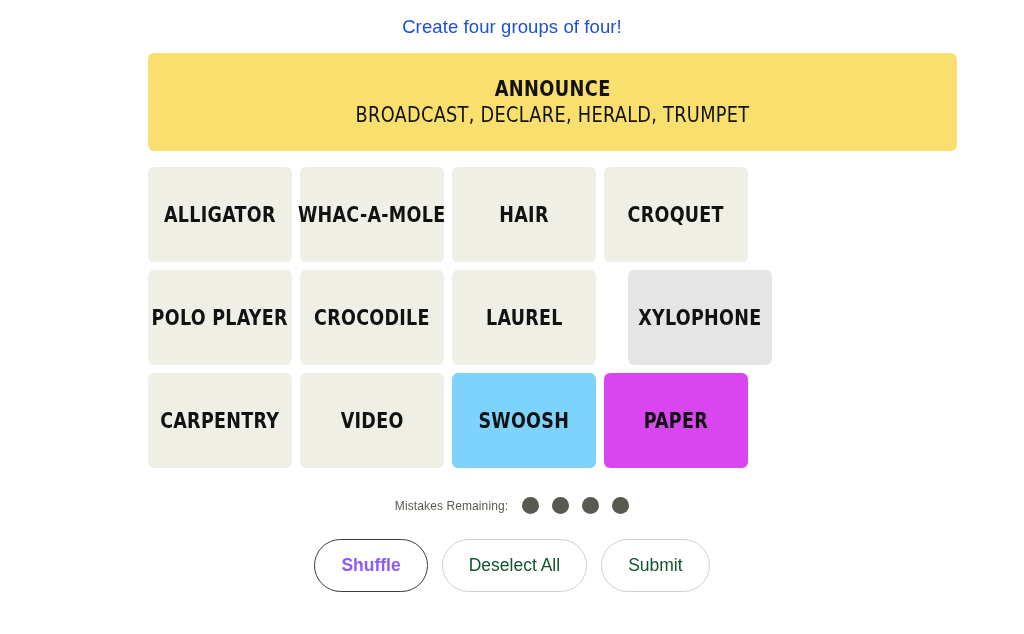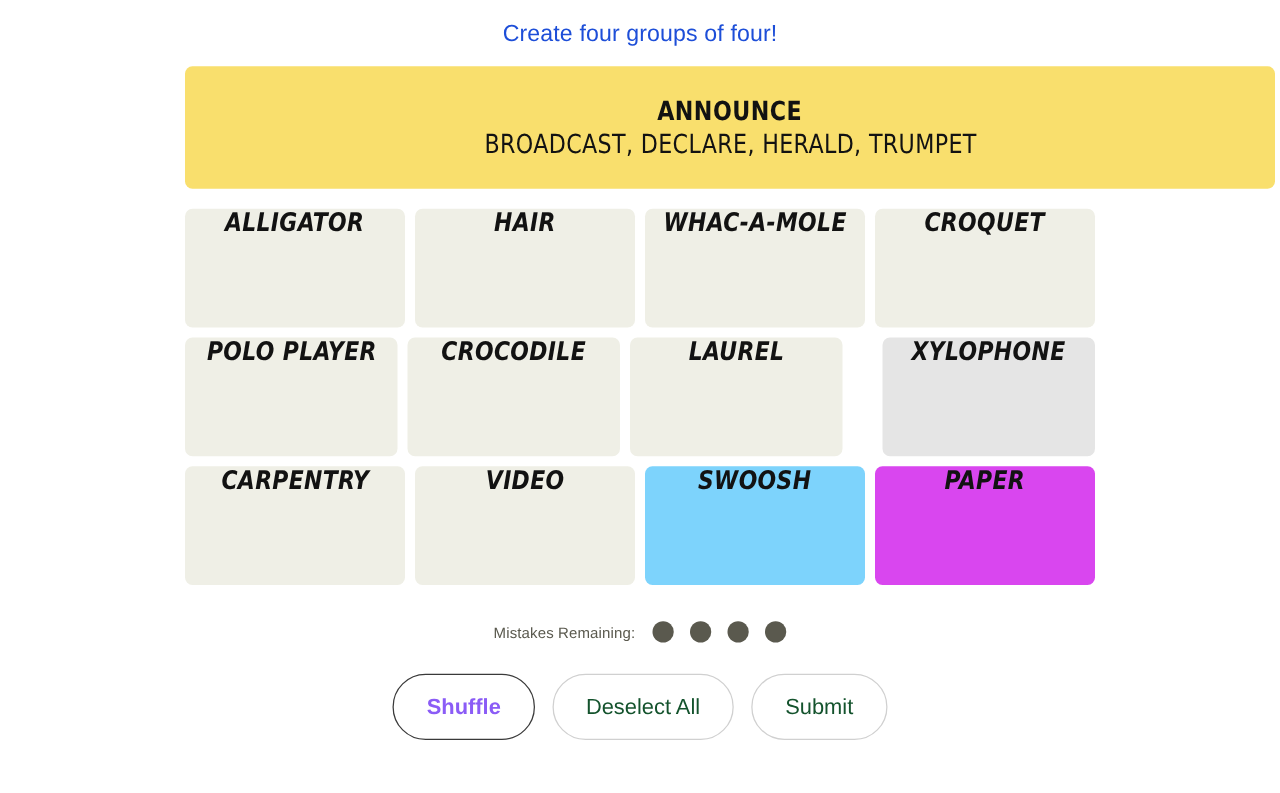--- a/index.html
+++ b/index.html
@@ -39,21 +39,21 @@
   
   .board {
     width: 728px;
     margin-top: 15px;
     display: flex;
     flex-direction: column;
     gap: 8px;
   }
 
   .solved-row {
-    width: 872px;
+    width: 809px;
     height: 98px;
     border-radius: 6px;
     display: flex;
     flex-direction: column;
     align-items: center;
     justify-content: center;
     color: #121212;
     box-sizing: border-box;
   }
   .solved-title {
@@ -72,31 +72,31 @@
     letter-spacing: 0.3px;
     transform: scaleX(0.94);
   }
 
   .tile-row {
     display: flex;
     gap: 8px;
   }
 
   .tile {
-    width: 176px;
+    width: 144px;
     height: 95px;
     background: #efefe6;
     border-radius: 6px;
     display: flex;
+    align-items: center;
     justify-content: center;
     box-sizing: border-box;
     cursor: pointer;
     user-select: none;
     padding: 0 6px;
-    font-style: italic;
   }
   .tile-label {
     font-family: "Liberation Sans Narrow", "DejaVu Sans Condensed", "Liberation Sans", sans-serif;
     font-weight: bold;
     font-size: 20.5px;
     line-height: 22px;
     letter-spacing: 0.3px;
     color: #121212;
     text-align: center;
     transform: scaleX(0.95);
@@ -180,24 +180,24 @@
           <div class="solved-members">BROADCAST, DECLARE, HERALD, TRUMPET</div>
         </div>
       </div>
 
     <div id="rows-container" style="display: flex; flex-direction: column; gap: 8px;">
         <div class="tile-row">
           <div class="tile" style="background: rgb(239, 239, 230);">
             <span class="tile-label">ALLIGATOR</span>
           </div>
           <div class="tile" style="background: rgb(239, 239, 230);">
+            <span class="tile-label">WHAC-A-MOLE</span>
+          </div>
+          <div class="tile" style="background: rgb(239, 239, 230);">
             <span class="tile-label">HAIR</span>
-          </div>
-          <div class="tile" style="background: rgb(239, 239, 230);">
-            <span class="tile-label">WHAC-A-MOLE</span>
           </div>
           <div class="tile" style="background: rgb(239, 239, 230);">
             <span class="tile-label">CROQUET</span>
           </div>
         </div>
         <div class="tile-row">
           <div class="tile" style="background: rgb(239, 239, 230);">
             <span class="tile-label">POLO PLAYER</span>
           </div>
           <div class="tile" style="background: rgb(239, 239, 230);">

